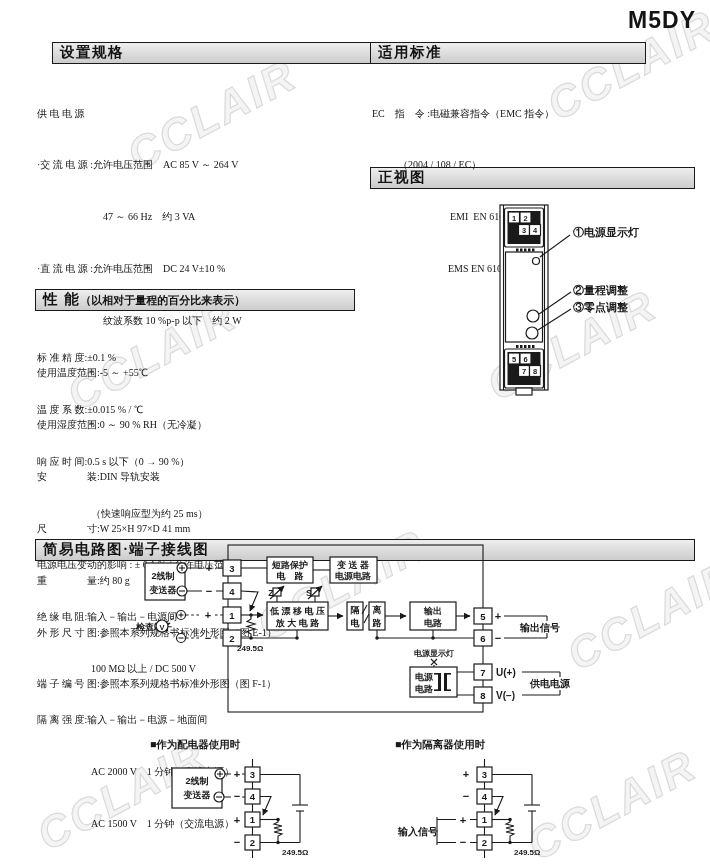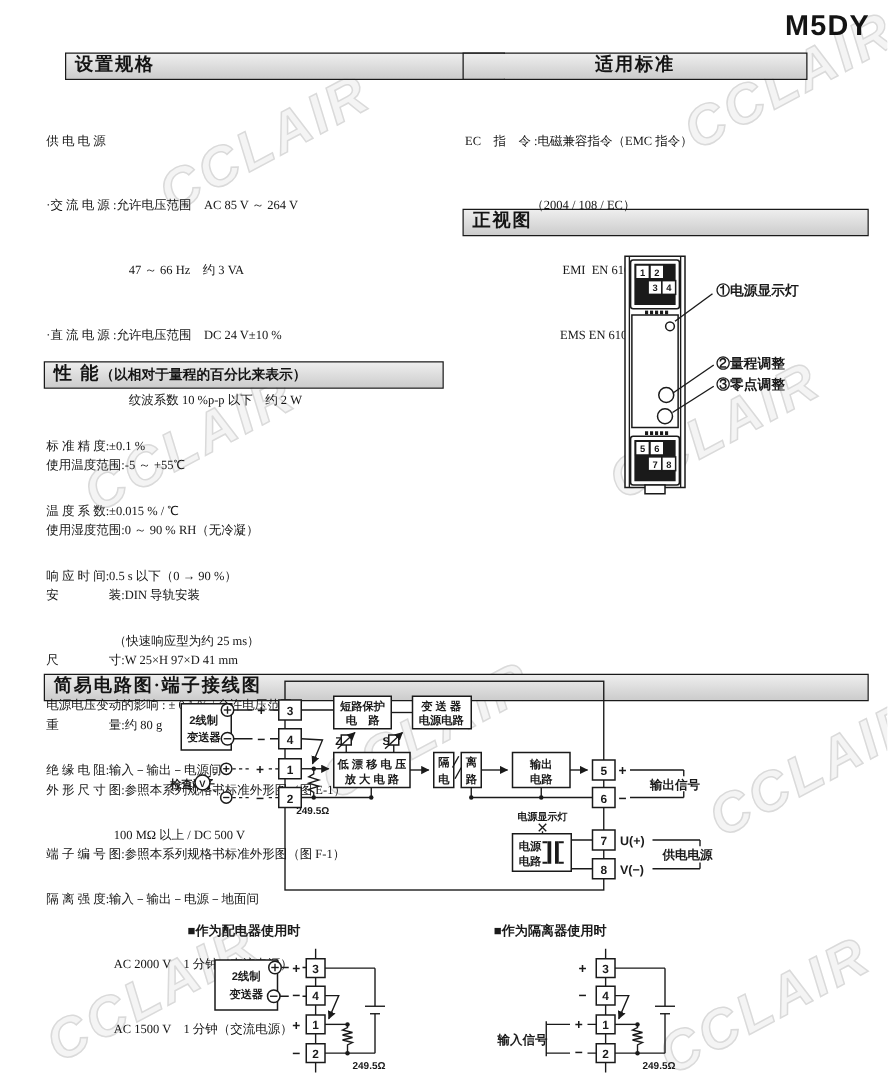--- a/index.html
+++ b/index.html
@@ -5,21 +5,21 @@
   html,body{margin:0;padding:0;background:#ffffff;}
   #page{position:relative;width:710px;height:864px;background:#fff;
         font-family:"Liberation Serif",serif;color:#141414;overflow:hidden;}
   .hdr{position:absolute;box-sizing:border-box;height:22px;
        border:1.4px solid #1a1a1a;background:linear-gradient(#eeeeee,#cccccc);
        font-weight:bold;font-size:14.5px;line-height:19px;padding:0 7px;letter-spacing:1.5px;}
   .hdr .note{font-weight:bold;font-size:11px;letter-spacing:0;}
   .col{position:absolute;font-size:10px;line-height:17.3px;white-space:pre;}
   .col>div{min-height:17.3px;}
   .i1{margin-left:66px;} .i2{margin-left:54px;}
-  .s1{margin-left:53px;} .s2{margin-left:78px;} .s3{margin-left:76px;}
+  .s1{margin-left:26px;} .s2{margin-left:78px;} .s3{margin-left:76px;}
   #doc-title{position:absolute;top:7px;right:14px;font:bold 23px "Liberation Sans",sans-serif;letter-spacing:1px;}
   svg{position:absolute;overflow:visible;}
   svg text{font-family:"Liberation Sans",sans-serif;fill:#1a1a1a;}
   .bx{fill:#ffffff;stroke:#1a1a1a;stroke-width:1.2;}
   .wr{stroke:#1a1a1a;stroke-width:1.1;fill:none;}
   .ds{stroke:#1a1a1a;stroke-width:1;fill:none;stroke-dasharray:2.6 2.6;}
   .t9{font-size:9px;font-weight:bold;text-anchor:middle;}
   .t8{font-size:8px;font-weight:bold;}
   .td{font-size:9.5px;font-weight:bold;text-anchor:middle;}
   .sgn{font-size:11px;font-weight:bold;text-anchor:middle;}
@@ -39,21 +39,21 @@
   <div class="wm" style="left:60px;top:330px;">CCLAIR</div>
   <div class="wm" style="left:480px;top:320px;">CCLAIR</div>
   <div class="wm" style="left:250px;top:560px;">CCLAIR</div>
   <div class="wm" style="left:560px;top:590px;">CCLAIR</div>
   <div class="wm" style="left:30px;top:770px;">CCLAIR</div>
   <div class="wm" style="left:520px;top:780px;">CCLAIR</div>
 
   <div id="doc-title">M5DY</div>
 
   <div class="hdr" style="left:52px;top:42px;width:352px;">设置规格</div>
-  <div class="hdr" style="left:370px;top:42px;width:276px;text-align:center;">适用标准</div>
+  <div class="hdr" style="left:370px;top:42px;width:276px;">适用标准</div>
   <div class="hdr" style="left:370px;top:167px;width:325px;">正视图</div>
   <div class="hdr" style="left:35px;top:289px;width:320px;"><span>性 能</span><span class="note">（以相对于量程的百分比来表示）</span></div>
   <div class="hdr" style="left:35px;top:507px;width:660px;margin-top:32px;">简易电路图·端子接线图</div>
 
   <div class="col" style="left:37px;top:70px;width:320px;">
     <div>供 电 电 源</div>
     <div>·交 流 电 源 :允许电压范围　AC 85 V ～ 264 V</div>
     <div class="i1">47 ～ 66 Hz　约 3 VA</div>
     <div>·直 流 电 源 :允许电压范围　DC 24 V±10 %</div>
     <div class="i1">纹波系数 10 %p-p 以下　约 2 W</div>

